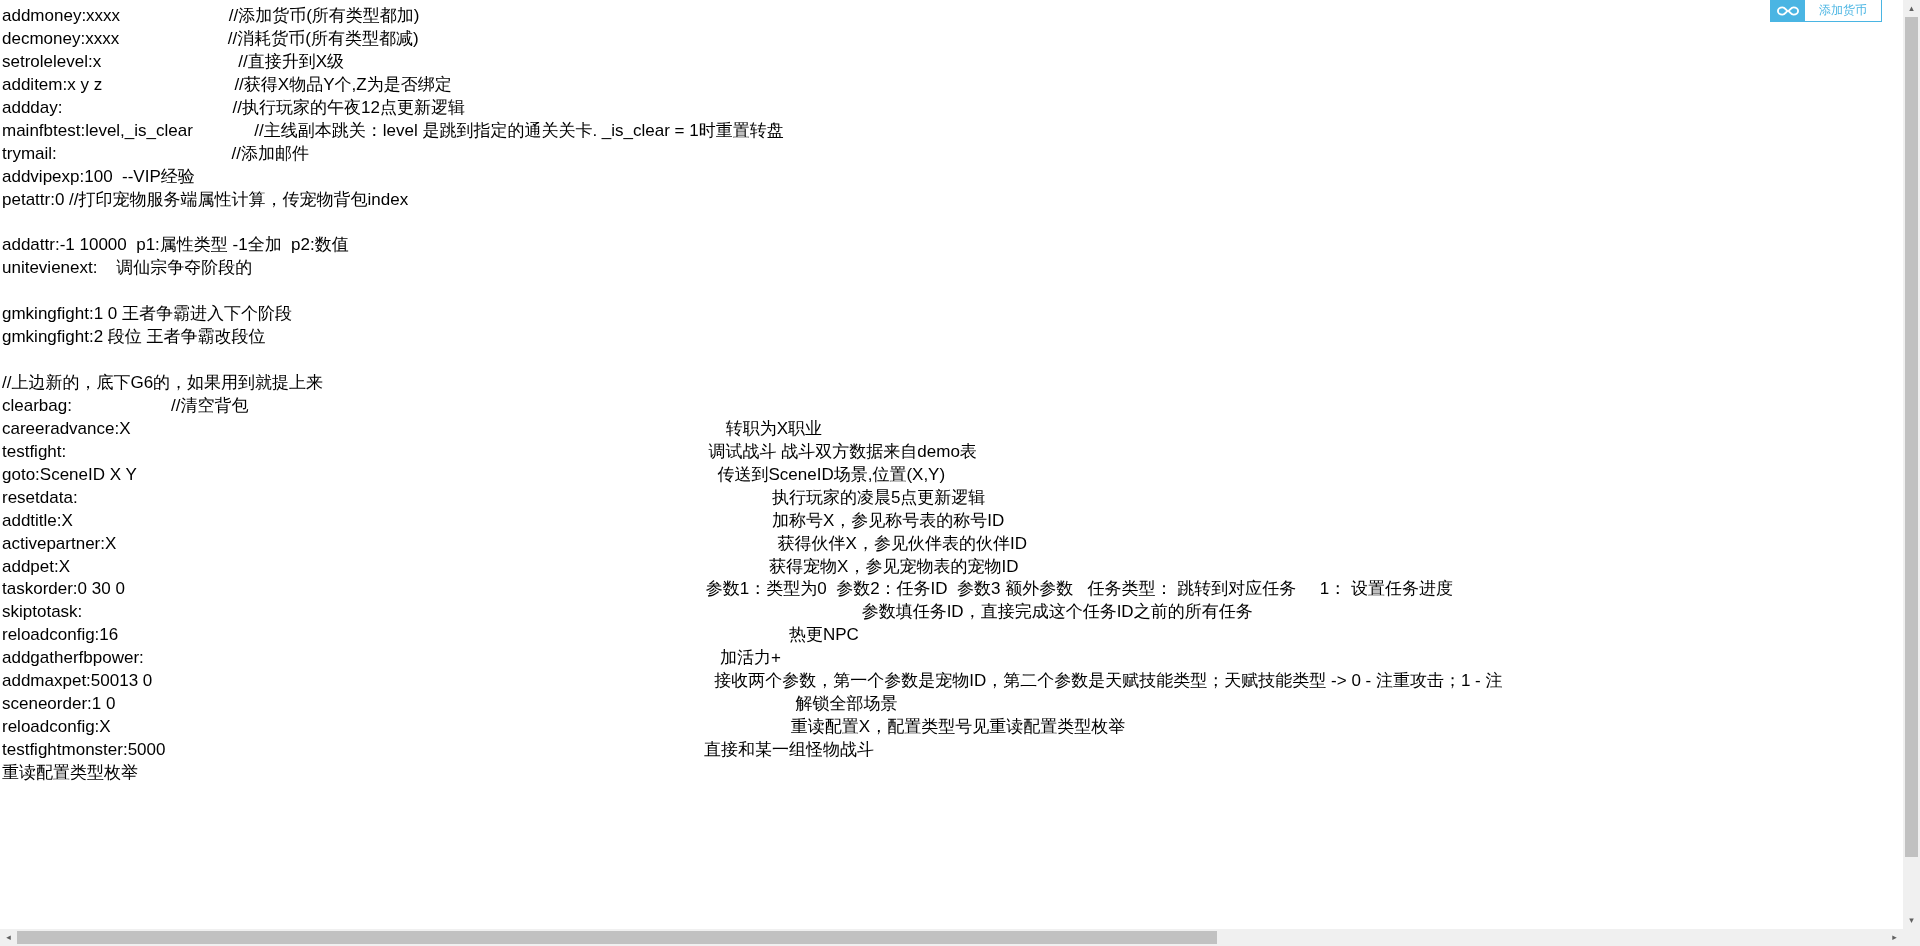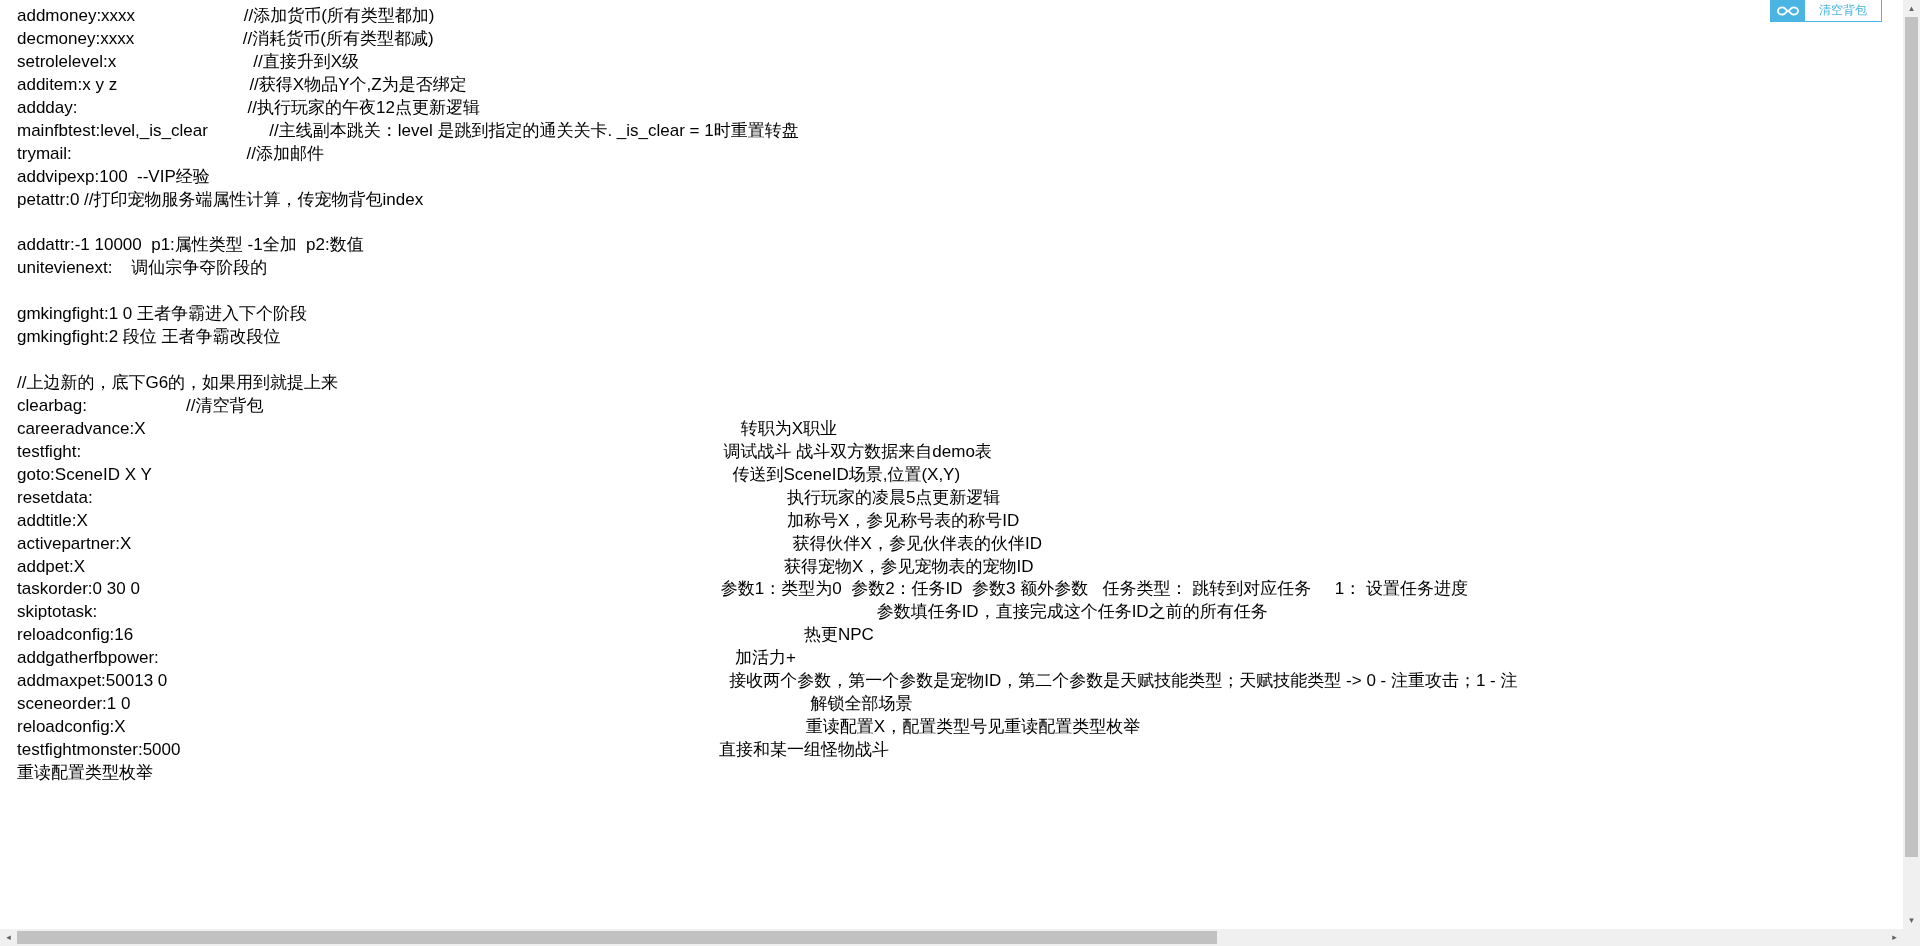--- a/index.html
+++ b/index.html
@@ -12,21 +12,21 @@
       font-size: 17px;
       line-height: 1.35;
       color: #000;
       background: #fff;
       overflow: hidden;
       height: 946px;
       width: 1920px;
       position: relative;
     }
     .content {
-      padding: 5px 17px;
+      padding: 5px 2px;
       white-space: pre;
       height: 922px;
       overflow: hidden;
       width: 100%;
     }
     .upload-widget {
       position: absolute;
       top: 0px;
       right: 38px;
       height: 22px;
@@ -147,21 +147,21 @@
   </style>
 </head>
 <body>
 
 <div class="upload-widget">
   <div class="upload-icon-box">
     <svg class="infinity-svg" viewBox="0 0 24 12">
       <path d="M6,2 C3,2 1,4 1,6 C1,8 3,10 6,10 C9,10 10,6 12,6 C14,6 15,10 18,10 C21,10 23,8 23,6 C23,4 21,2 18,2 C15,2 14,6 12,6 C10,6 9,2 6,2 Z" fill="none" stroke="#fff" stroke-width="2"></path>
     </svg>
   </div>
-  <div class="upload-text">清空背包</div>
+  <div class="upload-text">添加货币</div>
 </div>
 
 <div class="content" id="content-area"><div>addmoney:xxxx                       //添加货币(所有类型都加)</div><div>decmoney:xxxx                       //消耗货币(所有类型都减)</div><div>setrolelevel:x                             //直接升到X级</div><div>additem:x y z                            //获得X物品Y个,Z为是否绑定</div><div>addday:                                    //执行玩家的午夜12点更新逻辑</div><div>mainfbtest:level,_is_clear             //主线副本跳关：level 是跳到指定的通关关卡. _is_clear = 1时重置转盘</div><div>trymail:                                     //添加邮件</div><div>addvipexp:100  --VIP经验</div><div>petattr:0 //打印宠物服务端属性计算，传宠物背包index</div><div>&nbsp;</div><div>addattr:-1 10000  p1:属性类型 -1全加  p2:数值</div><div>unitevienext:    调仙宗争夺阶段的</div><div>&nbsp;</div><div>gmkingfight:1 0 王者争霸进入下个阶段</div><div>gmkingfight:2 段位 王者争霸改段位</div><div>&nbsp;</div><div>//上边新的，底下G6的，如果用到就提上来</div><div>clearbag:                     //清空背包</div><div>careeradvance:X                                                                                                                              转职为X职业</div><div>testfight:                                                                                                                                        调试战斗 战斗双方数据来自demo表</div><div>goto:SceneID X Y                                                                                                                           传送到SceneID场景,位置(X,Y)</div><div>resetdata:                                                                                                                                                   执行玩家的凌晨5点更新逻辑</div><div>addtitle:X                                                                                                                                                    加称号X，参见称号表的称号ID</div><div>activepartner:X                                                                                                                                            获得伙伴X，参见伙伴表的伙伴ID</div><div>addpet:X                                                                                                                                                    获得宠物X，参见宠物表的宠物ID</div><div>taskorder:0 30 0                                                                                                                           参数1：类型为0  参数2：任务ID  参数3 额外参数   任务类型： 跳转到对应任务     1： 设置任务进度</div><div>skiptotask:                                                                                                                                                                     参数填任务ID，直接完成这个任务ID之前的所有任务</div><div>reloadconfig:16                                                                                                                                              热更NPC</div><div>addgatherfbpower:                                                                                                                          加活力+</div><div>addmaxpet:50013 0                                                                                                                       接收两个参数，第一个参数是宠物ID，第二个参数是天赋技能类型；天赋技能类型 -&gt; 0 - 注重攻击；1 - 注</div><div>sceneorder:1 0                                                                                                                                                解锁全部场景</div><div>reloadconfig:X                                                                                                                                                重读配置X，配置类型号见重读配置类型枚举</div><div>testfightmonster:5000                                                                                                                  直接和某一组怪物战斗</div><div>重读配置类型枚举</div></div>
 
 <div class="vscroll">
   <div class="arrow">▴</div>
   <div class="track">
     <div class="thumb"></div>
   </div>
   <div class="arrow">▾</div>

